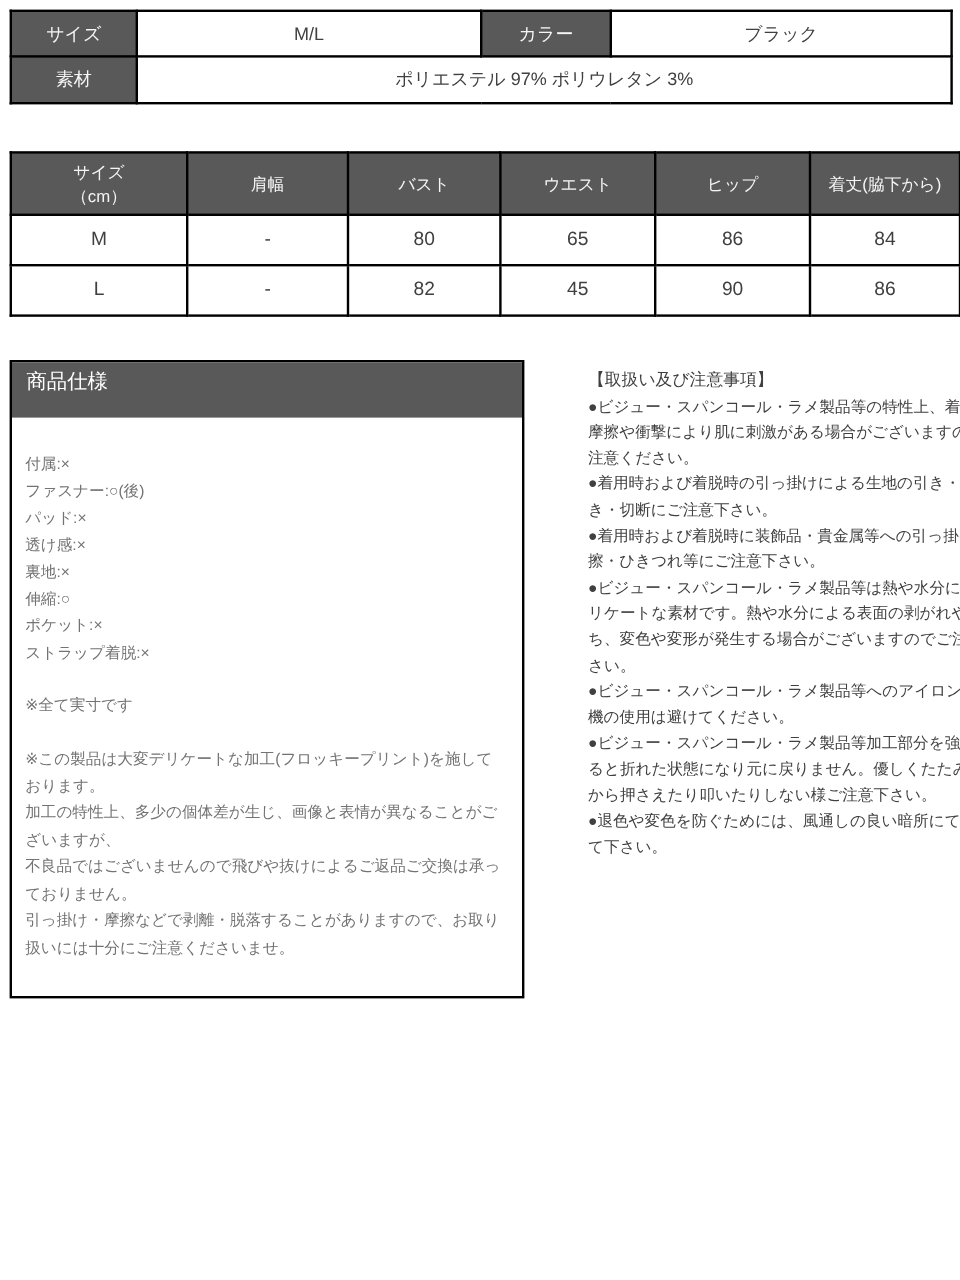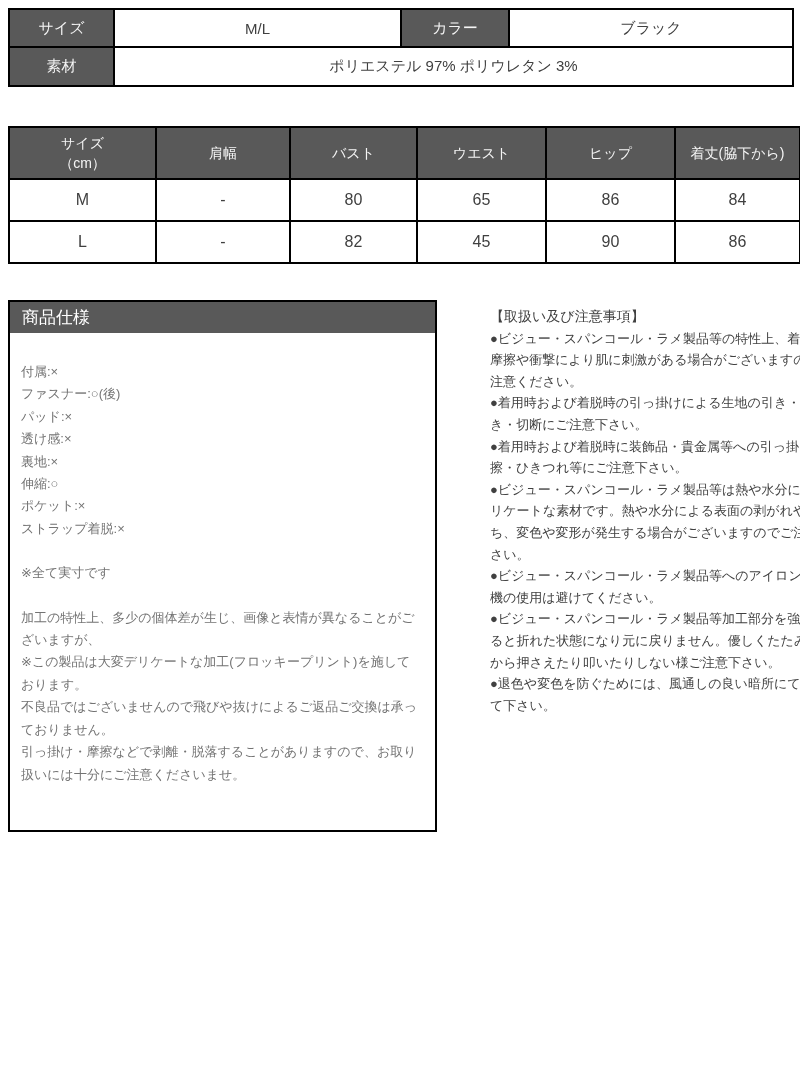--- a/index.html
+++ b/index.html
@@ -67,21 +67,21 @@
   
   .spec-box {
     position: absolute;
     left: 8px; top: 300px;
     width: 429px;
     height: 532px;
     border: 2px solid #000000;
     background: #ffffff;
   }
   .spec-box-header {
-    height: 31px;
+    height: 46px;
     background: #595959;
     color: #ffffff;
     font-size: 17px;
     line-height: 31px;
     padding-left: 12px;
   }
   .spec-box-body {
     padding: 28px 12px 0 11px;
     font-size: 13px;
     line-height: 22.4px;
@@ -162,22 +162,22 @@
       <div>付属:×</div>
       <div>ファスナー:○(後)</div>
       <div>パッド:×</div>
       <div>透け感:×</div>
       <div>裏地:×</div>
       <div>伸縮:○</div>
       <div>ポケット:×</div>
       <div>ストラップ着脱:×</div>
       <div class="note-measured">※全て実寸です</div>
       <div class="delicate-note">
+        <div>※この製品は大変デリケートな加工(フロッキープリント)を施しております。</div>
         <div>加工の特性上、多少の個体差が生じ、画像と表情が異なることがございますが、</div>
-        <div>※この製品は大変デリケートな加工(フロッキープリント)を施しております。</div>
         <div>不良品ではございませんので飛びや抜けによるご返品ご交換は承っておりません。</div>
         <div>引っ掛け・摩擦などで剥離・脱落することがありますので、お取り扱いには十分にご注意くださいませ。</div>
       </div>
     </div>
   </div>
 
   <div class="care-notes">
     <div class="care-title">【取扱い及び注意事項】</div>
     <div>●ビジュー・スパンコール・ラメ製品等の特性上、着用時の摩擦や衝撃により肌に刺激がある場合がございますのでご注意ください。</div>
     <div>●着用時および着脱時の引っ掛けによる生地の引き・穴あき・切断にご注意下さい。</div>

